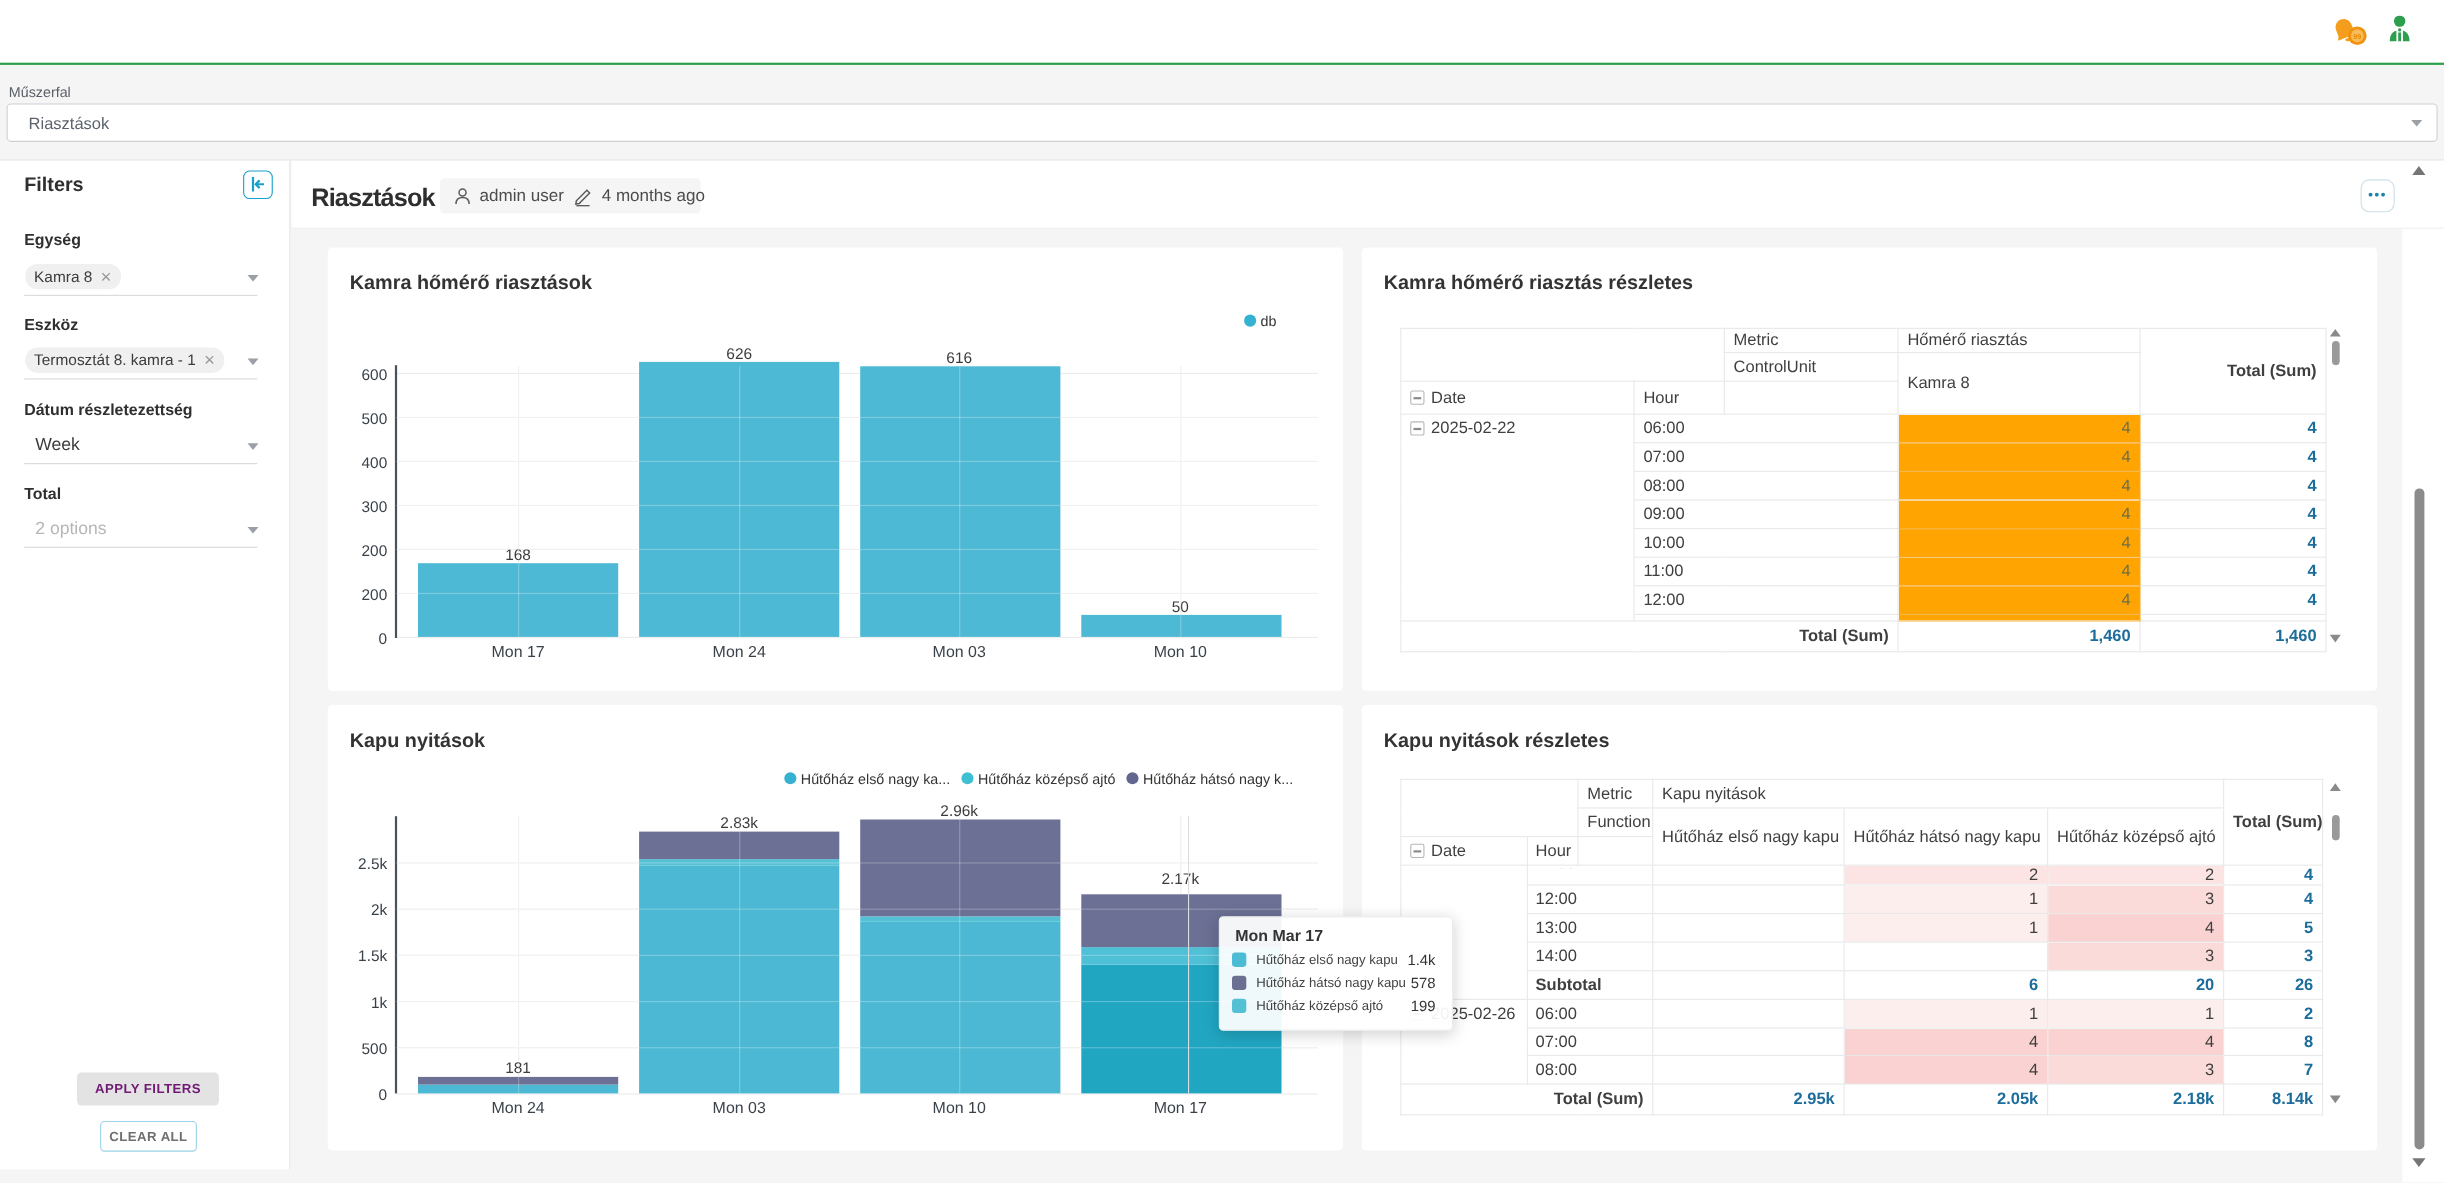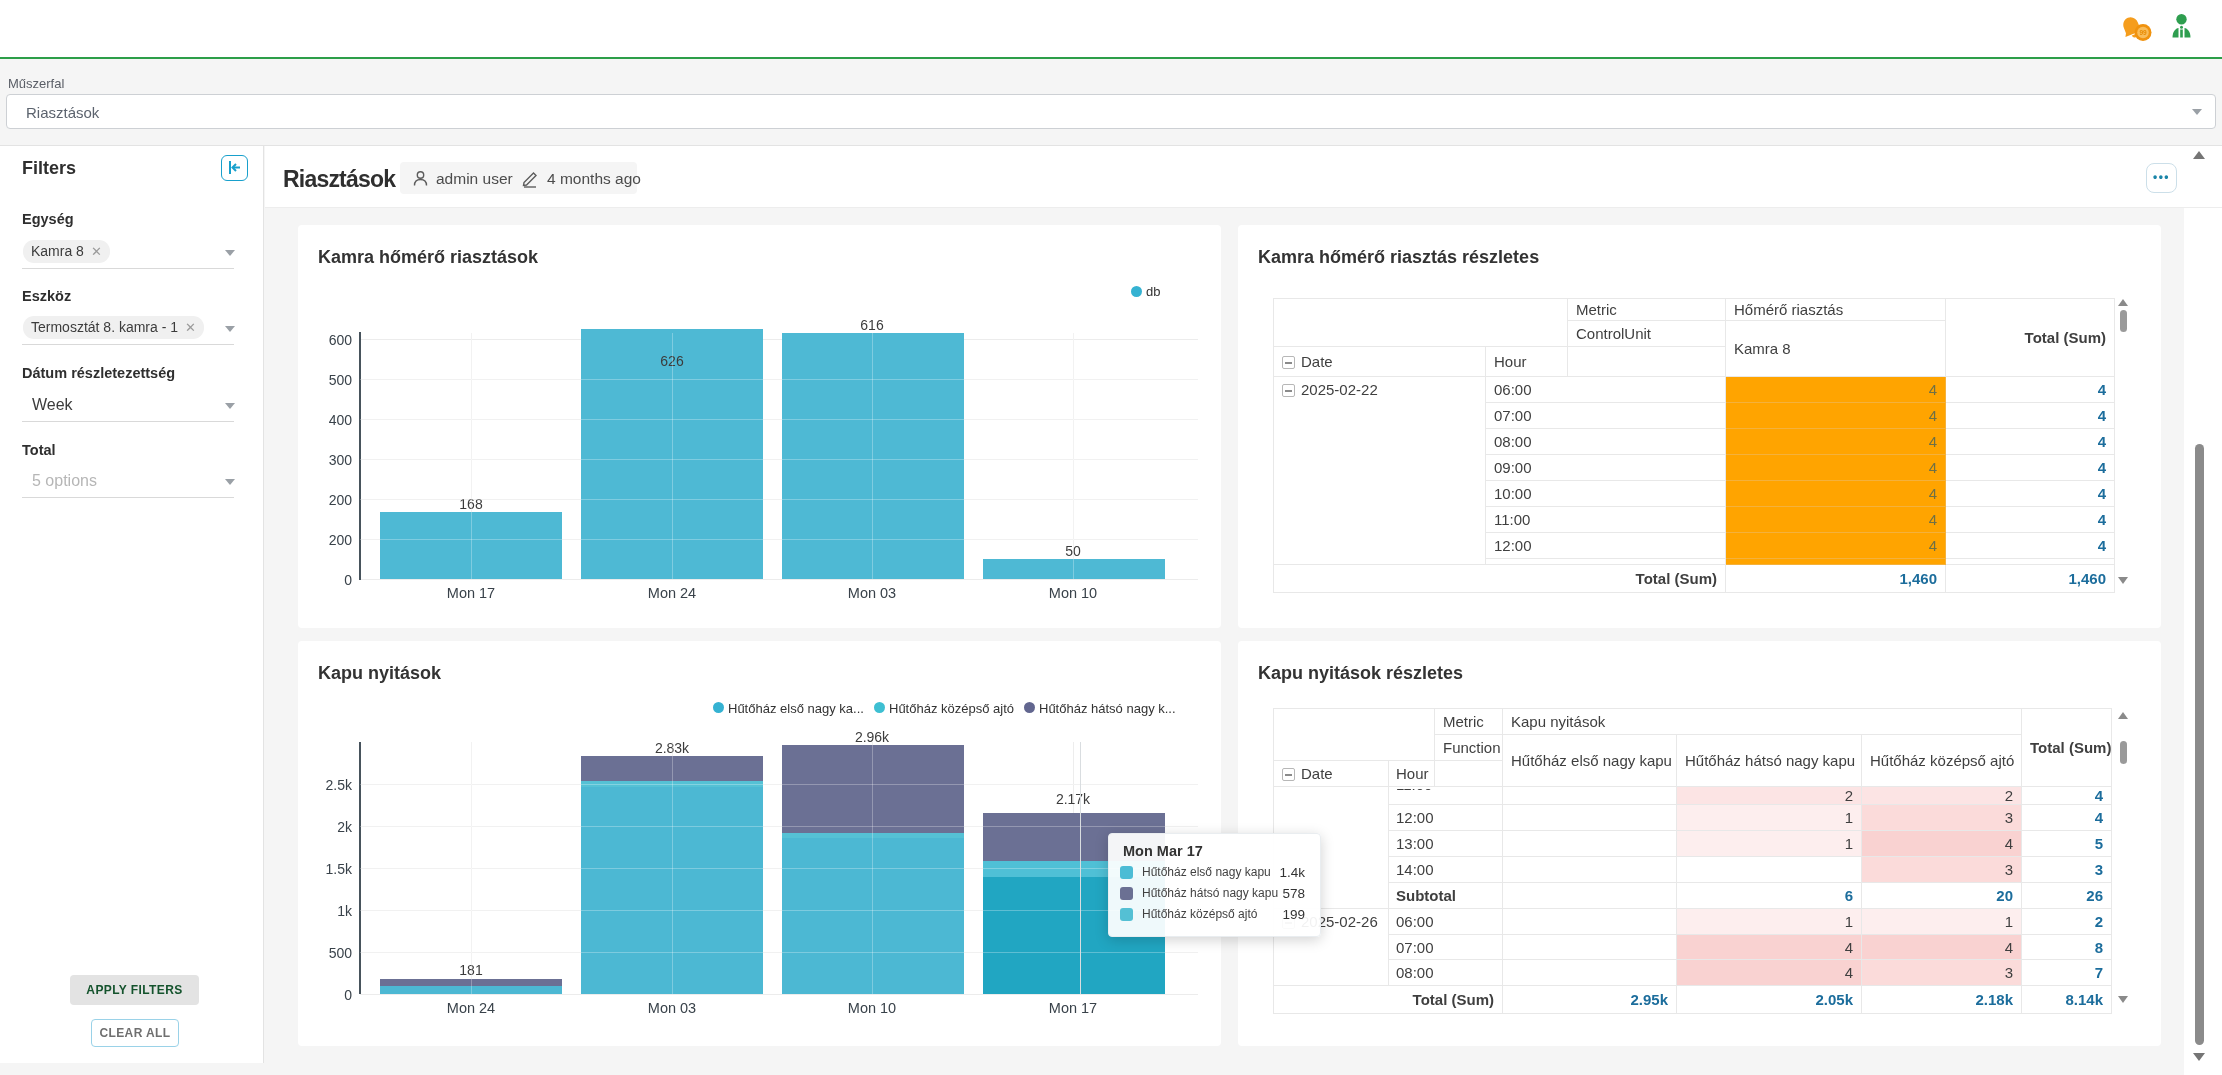--- a/index.html
+++ b/index.html
@@ -21,21 +21,21 @@
 
 .sidebar { position:absolute; left:0; top:146px; width:264px; height:917px; background:#fff; border-right:1px solid #e3e3e3; }
 .sb-title { position:absolute; left:22px; top:158px; font-size:18px; font-weight:bold; color:#2f2f2f; }
 .sb-collapse { position:absolute; left:221px; top:155px; width:27px; height:26px; border:1.5px solid #18a0cc; border-radius:6px; background:#fff; }
 .sb-label { position:absolute; left:22px; font-size:14.5px; font-weight:bold; color:#2f2f2f; }
 .sb-underline { position:absolute; left:22px; width:212px; height:1px; background:#d9d9d9; }
 .chip { position:absolute; background:#f0f0f0; border-radius:11px; font-size:14px; color:#3c3c3c; line-height:23px; padding:0 8px; white-space:nowrap; }
 .chip .x { color:#9a9a9a; margin-left:7px; font-size:13px; }
 .sb-caret { position:absolute; left:225px; }
 .sb-plain { position:absolute; left:32px; font-size:16px; color:#3c3c3c; }
-.btn-apply { position:absolute; left:70px; top:975px; width:129px; height:30px; background:#e3e3e3; border-radius:4px; font-size:12px; font-weight:bold; color:#14532d; text-align:center; line-height:30px; letter-spacing:.4px; }
+.btn-apply { position:absolute; left:70px; top:975px; width:129px; height:30px; background:#e3e3e3; border-radius:4px; font-size:12px; font-weight:bold; color:#701a75; text-align:center; line-height:30px; letter-spacing:.4px; }
 .btn-clear { position:absolute; left:91px; top:1019px; width:88px; height:28px; background:#fff; border:1px solid #9ad2e8; border-radius:4px; font-size:12px; font-weight:bold; color:#6f6f6f; text-align:center; line-height:26px; letter-spacing:.4px; }
 
 
 .mainheader { position:absolute; left:265px; top:146px; width:1957px; height:62px; background:#fff; border-bottom:1px solid #ededed; }
 .mh-title { position:absolute; left:283px; top:166px; font-size:23px; font-weight:bold; color:#2f2f2f; letter-spacing:-0.8px; }
 .mh-chip { position:absolute; left:400px; top:162px; width:237px; height:32px; background:#f5f5f5; border-radius:4px; }
 .mh-txt { position:absolute; top:170px; font-size:15.5px; color:#4c4c4c; }
 .mh-dots { position:absolute; left:2146px; top:163px; width:31px; height:30px; border:1px solid #ccdfe9; border-radius:8px; background:#fff; text-align:center; color:#1a85a8; font-size:12px; font-weight:bold; line-height:27px; letter-spacing:1.5px; }
 
 
@@ -135,21 +135,21 @@
 <div class="chip" style="left:23px; top:316px;">Termosztát 8. kamra - 1<span class="x">✕</span></div>
 <div class="sb-caret caret" style="top:326px;"></div>
 <div class="sb-underline" style="top:344px;"></div>
 
 <div class="sb-label" style="top:365px;">Dátum részletezettség</div>
 <div class="sb-plain" style="top:396px;">Week</div>
 <div class="sb-caret caret" style="top:403px;"></div>
 <div class="sb-underline" style="top:421px;"></div>
 
 <div class="sb-label" style="top:442px;">Total</div>
-<div class="sb-plain" style="top:472px; color:#b6b6b6;">5 options</div>
+<div class="sb-plain" style="top:472px; color:#b6b6b6;">2 options</div>
 <div class="sb-caret caret" style="top:479px;"></div>
 <div class="sb-underline" style="top:497px;"></div>
 
 <div class="btn-apply">APPLY FILTERS</div>
 <div class="btn-clear">CLEAR ALL</div>
 
 <div class="mainheader"></div>
 <div class="mh-title">Riasztások</div>
 <div class="mh-chip"></div>
 <svg class="abs" style="left:412px; top:170px;" width="17" height="17" viewBox="0 0 17 17">
@@ -212,21 +212,21 @@
 <div class="gho" style="left:360px; top:379px; width:838px;"></div>
 <div class="gho" style="left:360px; top:419px; width:838px;"></div>
 <div class="gho" style="left:360px; top:459px; width:838px;"></div>
 <div class="gho" style="left:360px; top:499px; width:838px;"></div>
 <div class="gho" style="left:360px; top:539px; width:838px;"></div>
 <div class="gvo" style="left:471px; top:333px; height:246px;"></div>
 <div class="gvo" style="left:672px; top:333px; height:246px;"></div>
 <div class="gvo" style="left:872px; top:333px; height:246px;"></div>
 <div class="gvo" style="left:1073px; top:333px; height:246px;"></div>
 <div class="blab" style="left:411px; top:496px;">168</div>
-<div class="blab" style="left:612px; top:313px;margin-top:40px;">626</div>
+<div class="blab" style="left:612px; top:313px;">626</div>
 <div class="blab" style="left:812px; top:317px;">616</div>
 <div class="blab" style="left:1013px; top:543px;">50</div>
 <div class="xlab" style="left:411px; top:585px;">Mon 17</div>
 <div class="xlab" style="left:612px; top:585px;">Mon 24</div>
 <div class="xlab" style="left:812px; top:585px;">Mon 03</div>
 <div class="xlab" style="left:1013px; top:585px;">Mon 10</div>
 
 <div class="ldot" style="left:713px; top:702px; background:#35b2d2;"></div>
 <div class="ltxt" style="left:728px; top:701px;">Hűtőház első nagy ka...</div>
 <div class="ldot" style="left:874px; top:702px; background:#3ebfd2;"></div>

